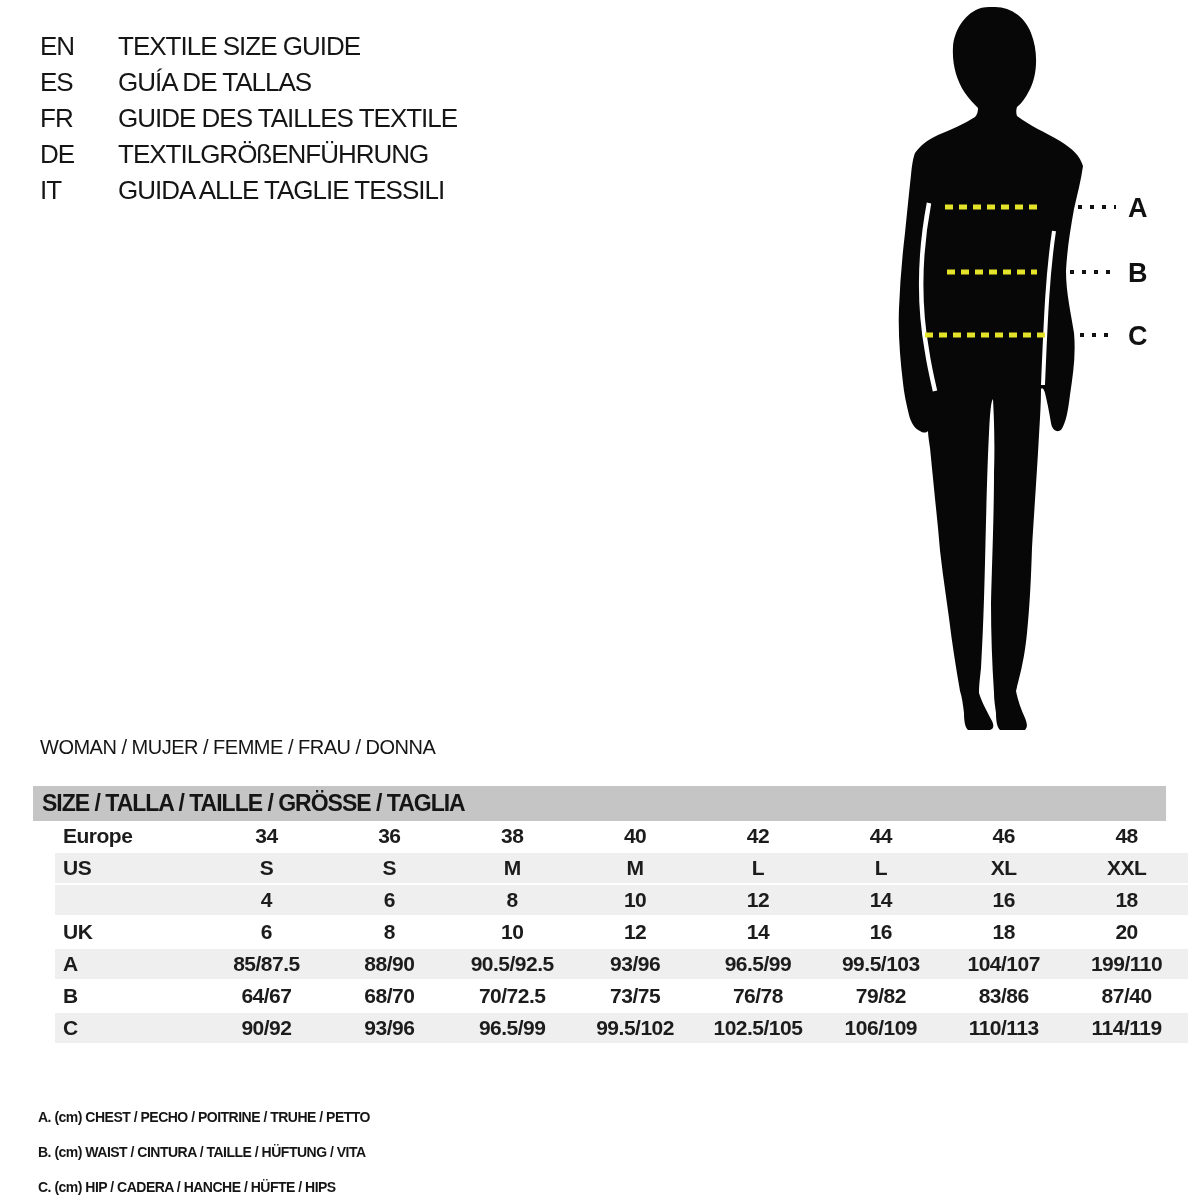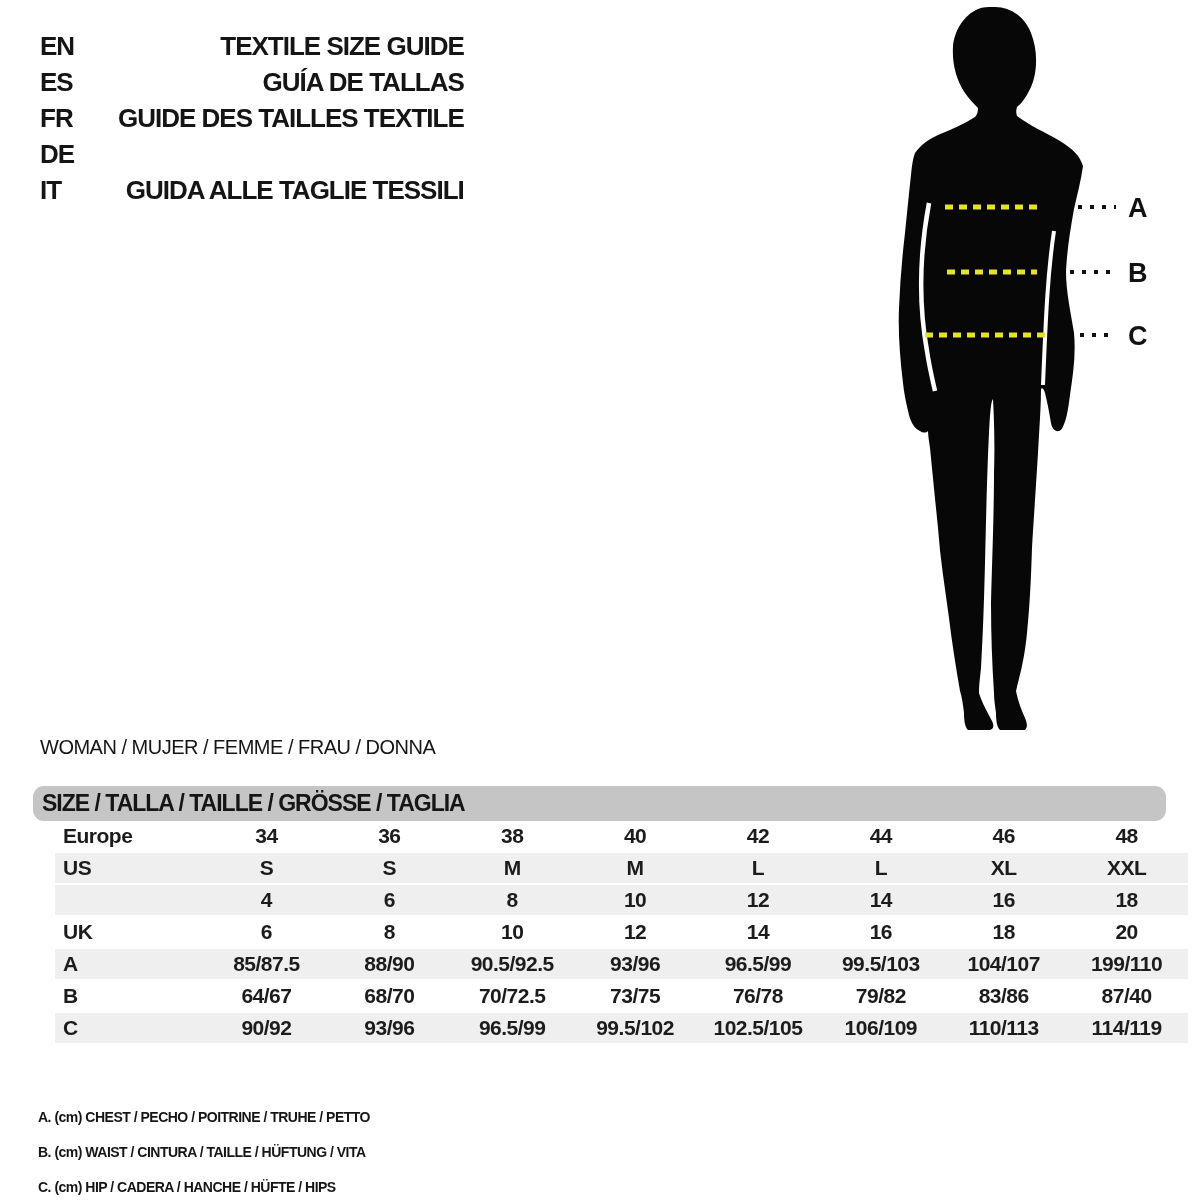--- a/index.html
+++ b/index.html
@@ -13,37 +13,37 @@
     background:#ffffff;
     font-family:"Liberation Sans", sans-serif;
     color:var(--ink);
     position:relative;
     overflow:hidden;
   }
   .canvas{position:absolute;inset:0;width:1200px;height:1200px;}
 
   
   .lang-list{position:absolute;left:40px;top:28px;}
-  .lang-row{display:flex;line-height:36px;font-size:26px;font-weight:bold;letter-spacing:-1px;white-space:nowrap;justify-content:space-between;}
+  .lang-row{display:flex;line-height:36px;font-size:26px;font-weight:normal;letter-spacing:-1px;white-space:nowrap;}
   .lang-code{width:78px;flex:0 0 78px;}
 
   
   .figure{position:absolute;left:882px;top:3px;width:320px;height:733px;}
   .marker-letter{font-family:"Liberation Sans",sans-serif;font-size:27px;font-weight:bold;fill:#111;}
 
   
   .section-title{position:absolute;left:40px;top:736px;font-size:20px;font-weight:normal;letter-spacing:-0.5px;}
 
   
   .size-table-wrap{position:absolute;left:33px;top:786px;width:1133px;}
   .table-header{
     background:var(--table-header-bg);
     height:35px;line-height:35px;
     font-size:23px;font-weight:bold;letter-spacing:-1px;
-    padding-left:9px;box-sizing:border-box;border-radius:11px;
+    padding-left:9px;box-sizing:border-box;
   }
   table{border-collapse:collapse;width:1133px;table-layout:fixed;margin-left:22px;}
   col.c-label{width:150px;}
   td{
     height:30px;font-size:21px;font-weight:bold;letter-spacing:-0.5px;
     text-align:center;padding:0;border-bottom:2px solid #fff;color:#1c1c1c;
   }
   td.lbl{text-align:left;padding-left:8px;}
   tr.shade td{background:var(--row-shade);}
 
@@ -64,20 +64,21 @@
     <div class="lang-row">
         <span class="lang-code">ES</span>
         <span class="lang-label">GUÍA DE TALLAS</span>
       </div>
     <div class="lang-row">
         <span class="lang-code">FR</span>
         <span class="lang-label">GUIDE DES TAILLES TEXTILE</span>
       </div>
     <div class="lang-row">
         <span class="lang-code">DE</span>
+        <span class="lang-label">TEXTILGRÖßENFÜHRUNG</span>
       </div>
     <div class="lang-row">
         <span class="lang-code">IT</span>
         <span class="lang-label">GUIDA ALLE TAGLIE TESSILI</span>
       </div>
   </div>
 
   <svg class="figure" viewBox="0 0 320 733" xmlns="http://www.w3.org/2000/svg">
     <path d="M 111,4
          C 126,3 142,12 149,30

